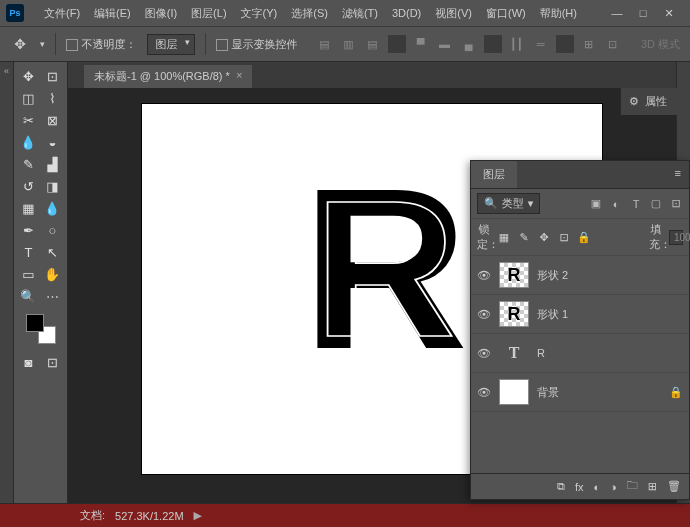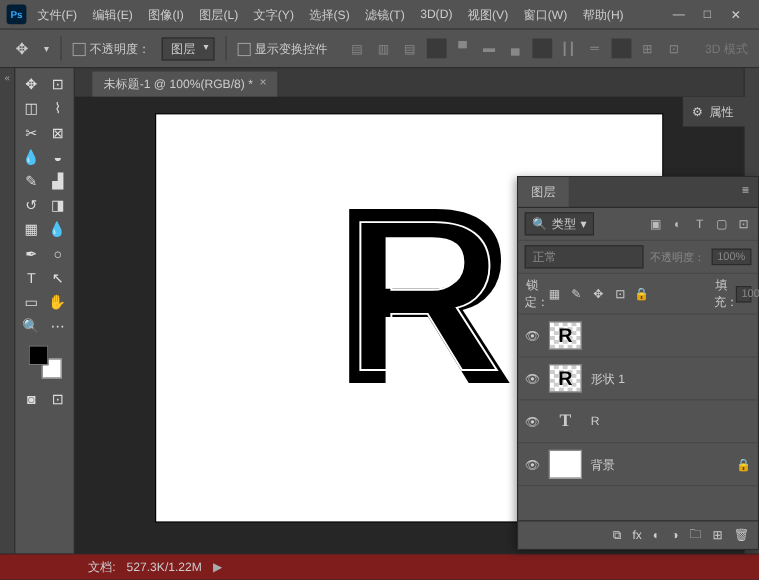--- a/index.html
+++ b/index.html
@@ -1,18 +1,18 @@
 <!DOCTYPE html>
 <html><head>
 <meta charset="utf-8">
 <style>
 *{box-sizing:border-box;margin:0;padding:0;font-family:"Microsoft YaHei",sans-serif;font-size:11px;color:#ccc;user-select:none}
 body{background:#323232;width:690px;height:527px;overflow:hidden;position:relative}
 .menubar{height:26px;background:#535353;display:flex;align-items:center;padding:0 6px;gap:2px}
-.ps-logo{width:18px;height:18px;background:#001e36;border-radius:3px;display:flex;align-items:center;justify-content:center;color:#31a8ff;font-weight:bold;font-size:9px;margin-right:2px}
+.ps-logo{width:18px;height:18px;background:#001e36;border-radius:3px;display:flex;align-items:center;justify-content:center;color:#31a8ff;font-weight:bold;font-size:9px;margin-right:12px}
 .menu-item{padding:3px 6px;cursor:default}
 .win-controls{margin-left:auto;display:flex;gap:12px;padding-right:8px}
 .win-btn{width:14px;height:14px;display:flex;align-items:center;justify-content:center;cursor:default}
 .optbar{height:36px;background:#535353;border-top:1px solid #383838;border-bottom:1px solid #2a2a2a;display:flex;align-items:center;padding:0 10px;gap:10px}
 .tool-ico{width:20px;height:20px;display:flex;align-items:center;justify-content:center;font-size:14px}
 .sep{width:1px;height:22px;background:#3a3a3a}
 .checkbox{width:12px;height:12px;border:1px solid #999;display:inline-block;vertical-align:middle;margin-right:4px}
 .dropdown{background:#444;border:1px solid #2a2a2a;padding:2px 16px 2px 8px;position:relative}
 .dropdown::after{content:"▾";position:absolute;right:4px;top:2px;font-size:9px}
 .opt-icons{display:flex;gap:6px;margin-left:8px}
@@ -204,41 +204,37 @@
   <div class="lp-row">
     <span class="lp-filter">🔍 <span>类型</span> ▾</span>
     <div class="lp-icons">
       <span>▣</span>
       <span>◐</span>
       <span>T</span>
       <span>▢</span>
       <span>⊡</span>
     </div>
   </div>
-  <div class="lp-row">
-    <span class="lp-blend">正常</span>
-    <span class="lp-opacity-lbl">不透明度：</span>
-    <span class="lp-pct">100%</span>
-  </div>
   <div class="lp-lock-row">
     <span>锁定：</span>
     <span>▦</span>
     <span>✎</span>
     <span>✥</span>
     <span>⊡</span>
     <span>🔒</span>
     <span style="margin-left:auto">填充：</span>
     <span class="lp-pct">100%</span>
   </div>
   <div class="layer-list">
     <div class="layer">
       <span class="eye">👁</span>
       <span class="thumb checker">
           <span class="tiny-r">R</span>
         </span>
+      <span class="layer-name">形状 2</span>
     </div>
     <div class="layer">
       <span class="eye">👁</span>
       <span class="thumb checker">
           <span class="tiny-r">R</span>
         </span>
       <span class="layer-name">形状 1</span>
     </div>
     <div class="layer">
       <span class="eye">👁</span>

